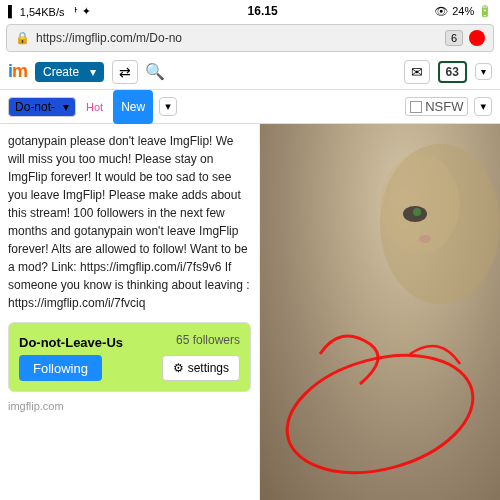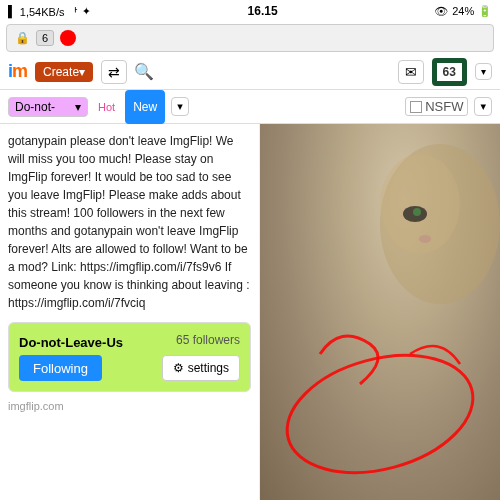--- a/index.html
+++ b/index.html
@@ -65,29 +65,29 @@
       height: 36px;
     }
     .logo-im {
       font-weight: bold;
       font-size: 18px;
       color: #1a8cff;
       letter-spacing: -1px;
     }
     .logo-m { color: #ff6600; }
     .create-btn {
-      background: #c2410c;
+      background: #0369a1;
       color: #fff;
       border: none;
       border-radius: 4px;
       padding: 3px 8px;
       font-size: 12px;
       display: flex;
       align-items: center;
-      gap: 0;
+      gap: 11px;
       cursor: pointer;
     }
     .shuffle-btn {
       background: none;
       border: 1px solid #ccc;
       border-radius: 4px;
       padding: 3px 6px;
       font-size: 14px;
       cursor: pointer;
     }
@@ -102,21 +102,21 @@
     .mail-btn {
       background: none;
       border: 1px solid #ccc;
       border-radius: 4px;
       padding: 3px 6px;
       font-size: 14px;
       cursor: pointer;
     }
     .notif-badge {
       background: #fff;
-      border: 5px solid #14532d;
+      border: 2px solid #14532d;
       border-radius: 4px;
       padding: 2px 6px;
       font-size: 12px;
       font-weight: bold;
       color: #333;
     }
     .dropdown-arrow {
       background: none;
       border: 1px solid #ccc;
       border-radius: 4px;
@@ -134,22 +134,22 @@
       border-bottom: 1px solid #ddd;
       height: 34px;
     }
     .stream-selector {
       display: flex;
       align-items: center;
       border: 1px solid #ccc;
       border-radius: 4px;
       padding: 2px 6px;
       font-size: 12px;
-      gap: 20px;
-      background: #f0abfc;
+      gap: 8px;
+      background: #1d4ed8;
     }
     .hot-btn {
       background: none;
       border: none;
       font-size: 11px;
       color: #ec4899;
       cursor: pointer;
       padding: 2px 4px;
     }
     .new-btn {
@@ -294,20 +294,21 @@
   <div class="status-center">16.15</div>
   <div class="status-right">
     <span>👁</span>
     <span>24%</span>
     <span>🔋</span>
   </div>
 </div>
 
 <div class="address-bar">
   <span class="lock-icon">🔒</span>
+  <span class="address-text">https://imgflip.com/m/Do-no</span>
   <span class="tab-badge">6</span>
   <span class="rec-btn"></span>
 </div>
 
 <div class="top-nav">
   <span class="logo-im">i<span class="logo-m">m</span></span>
   <button class="create-btn">
     <span>Create</span>
     <span>▾</span>
   </button>

